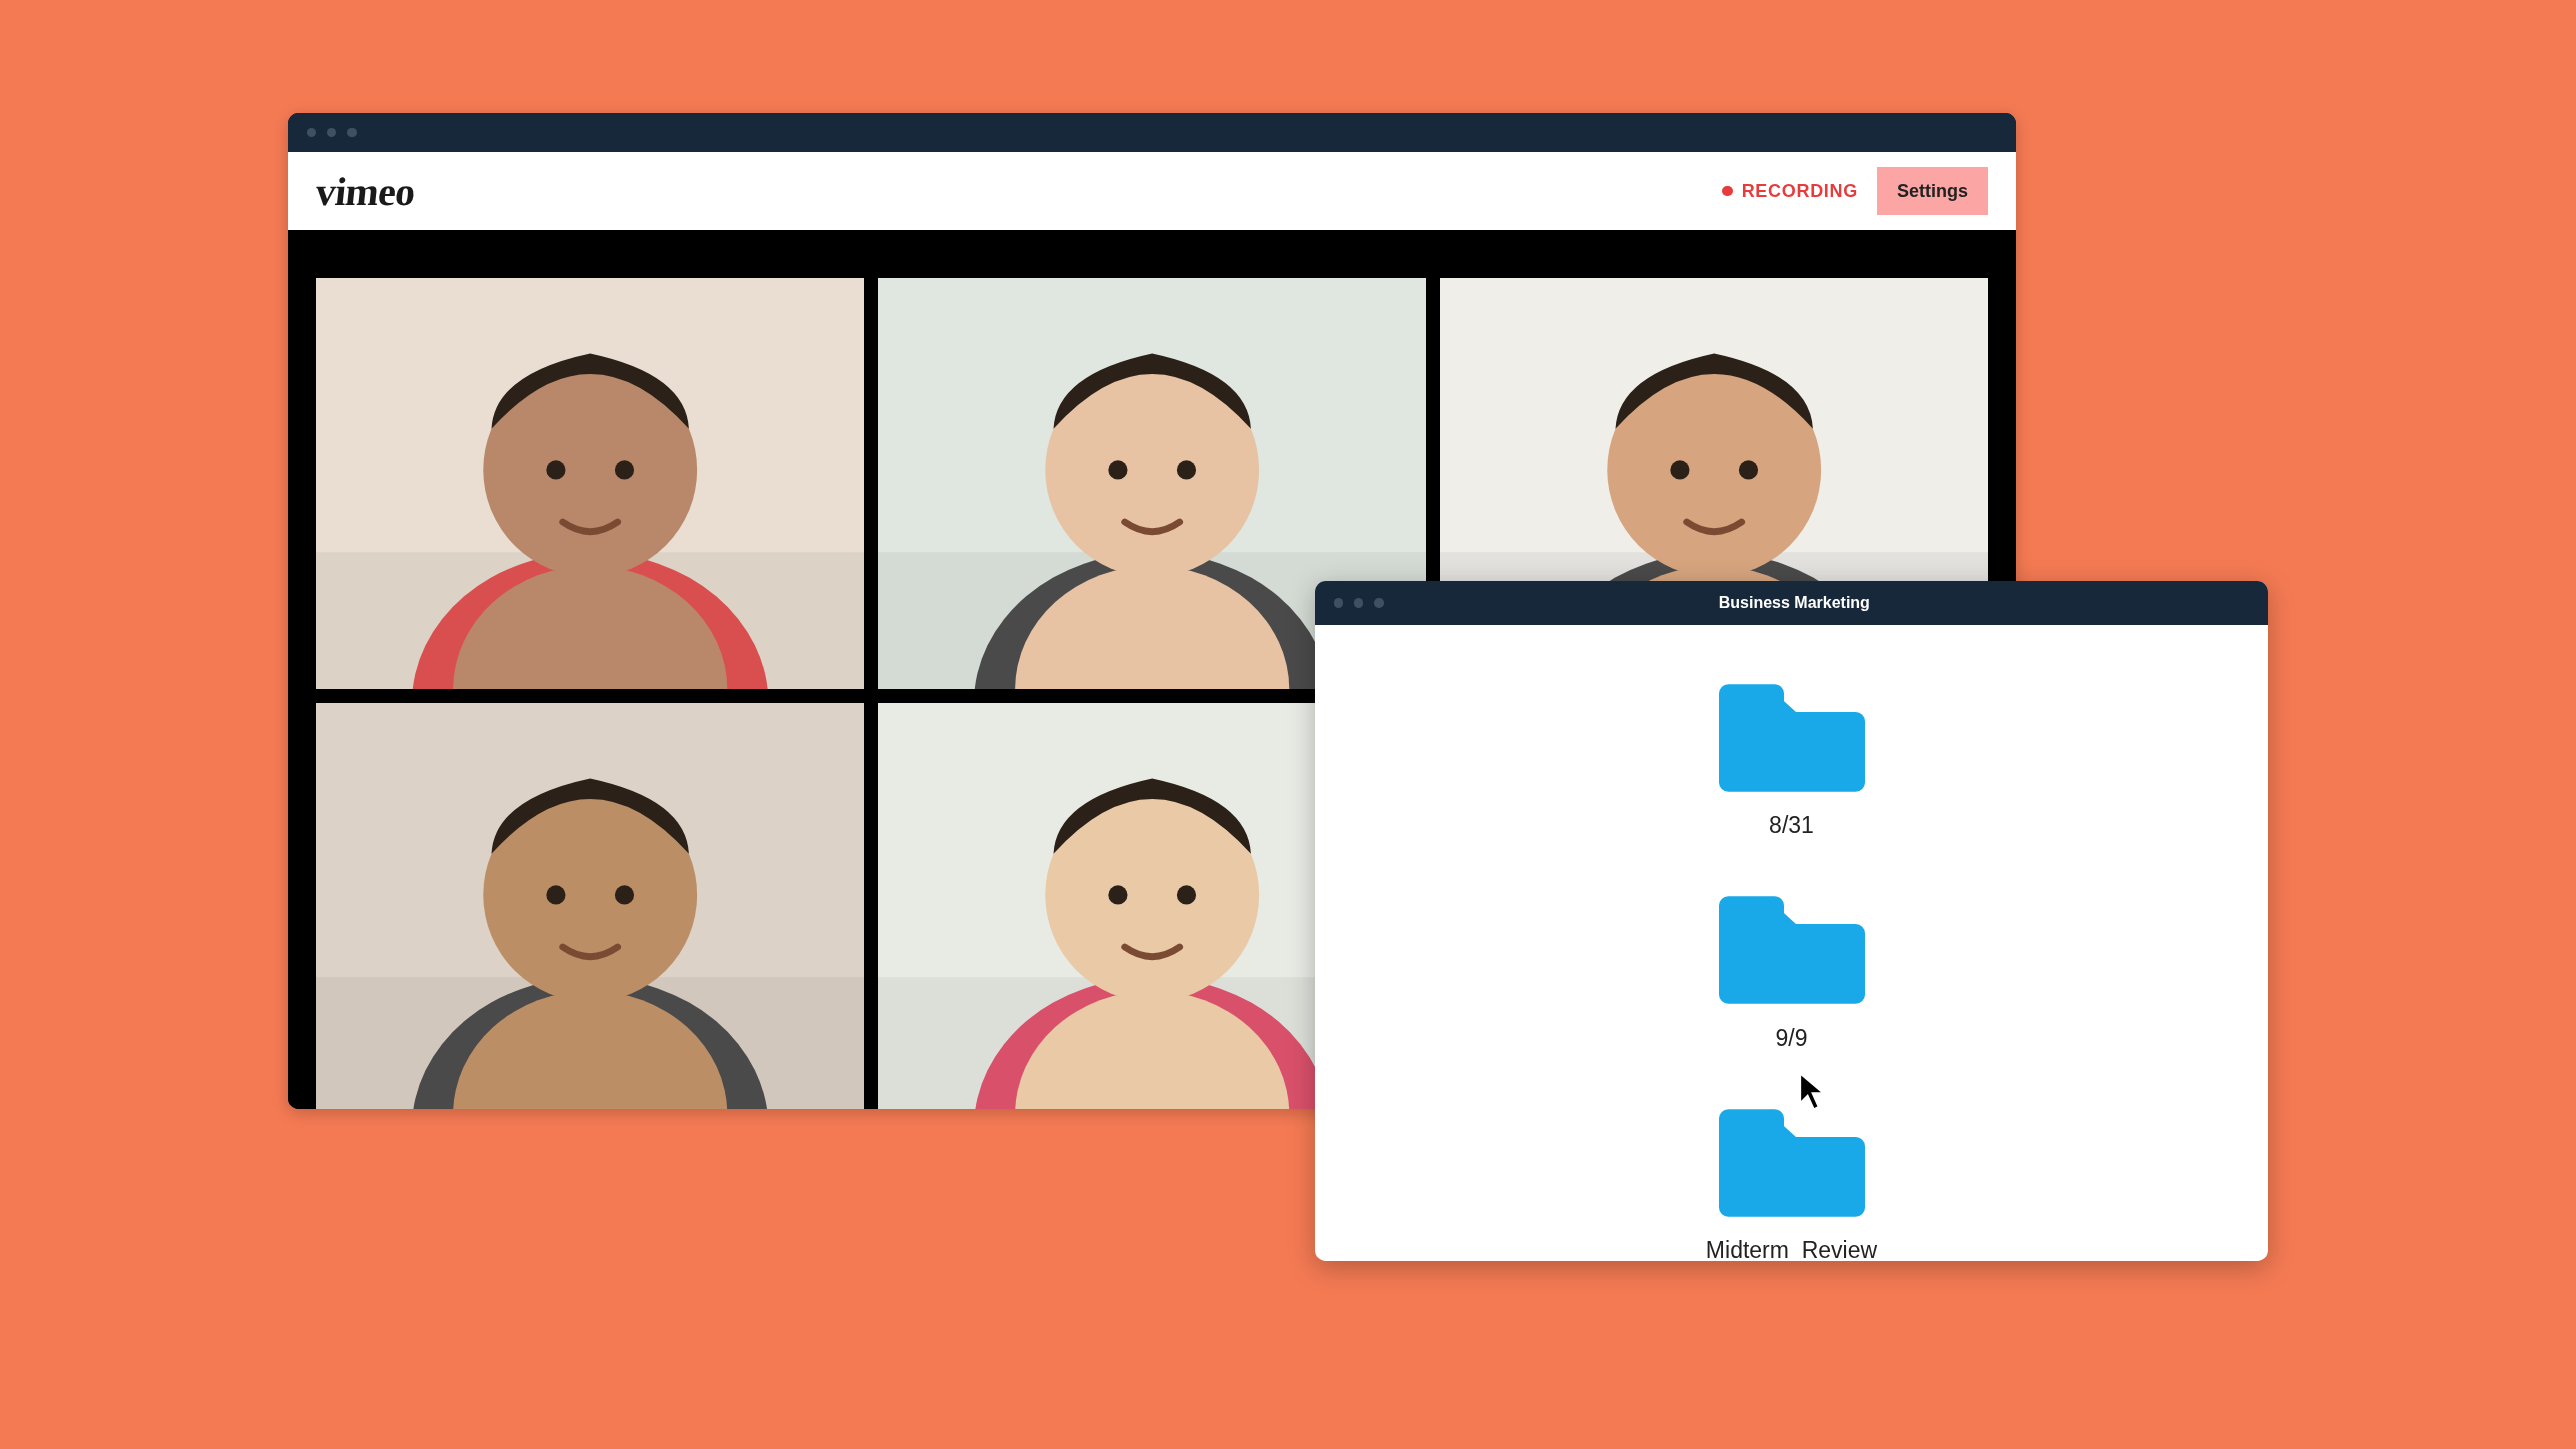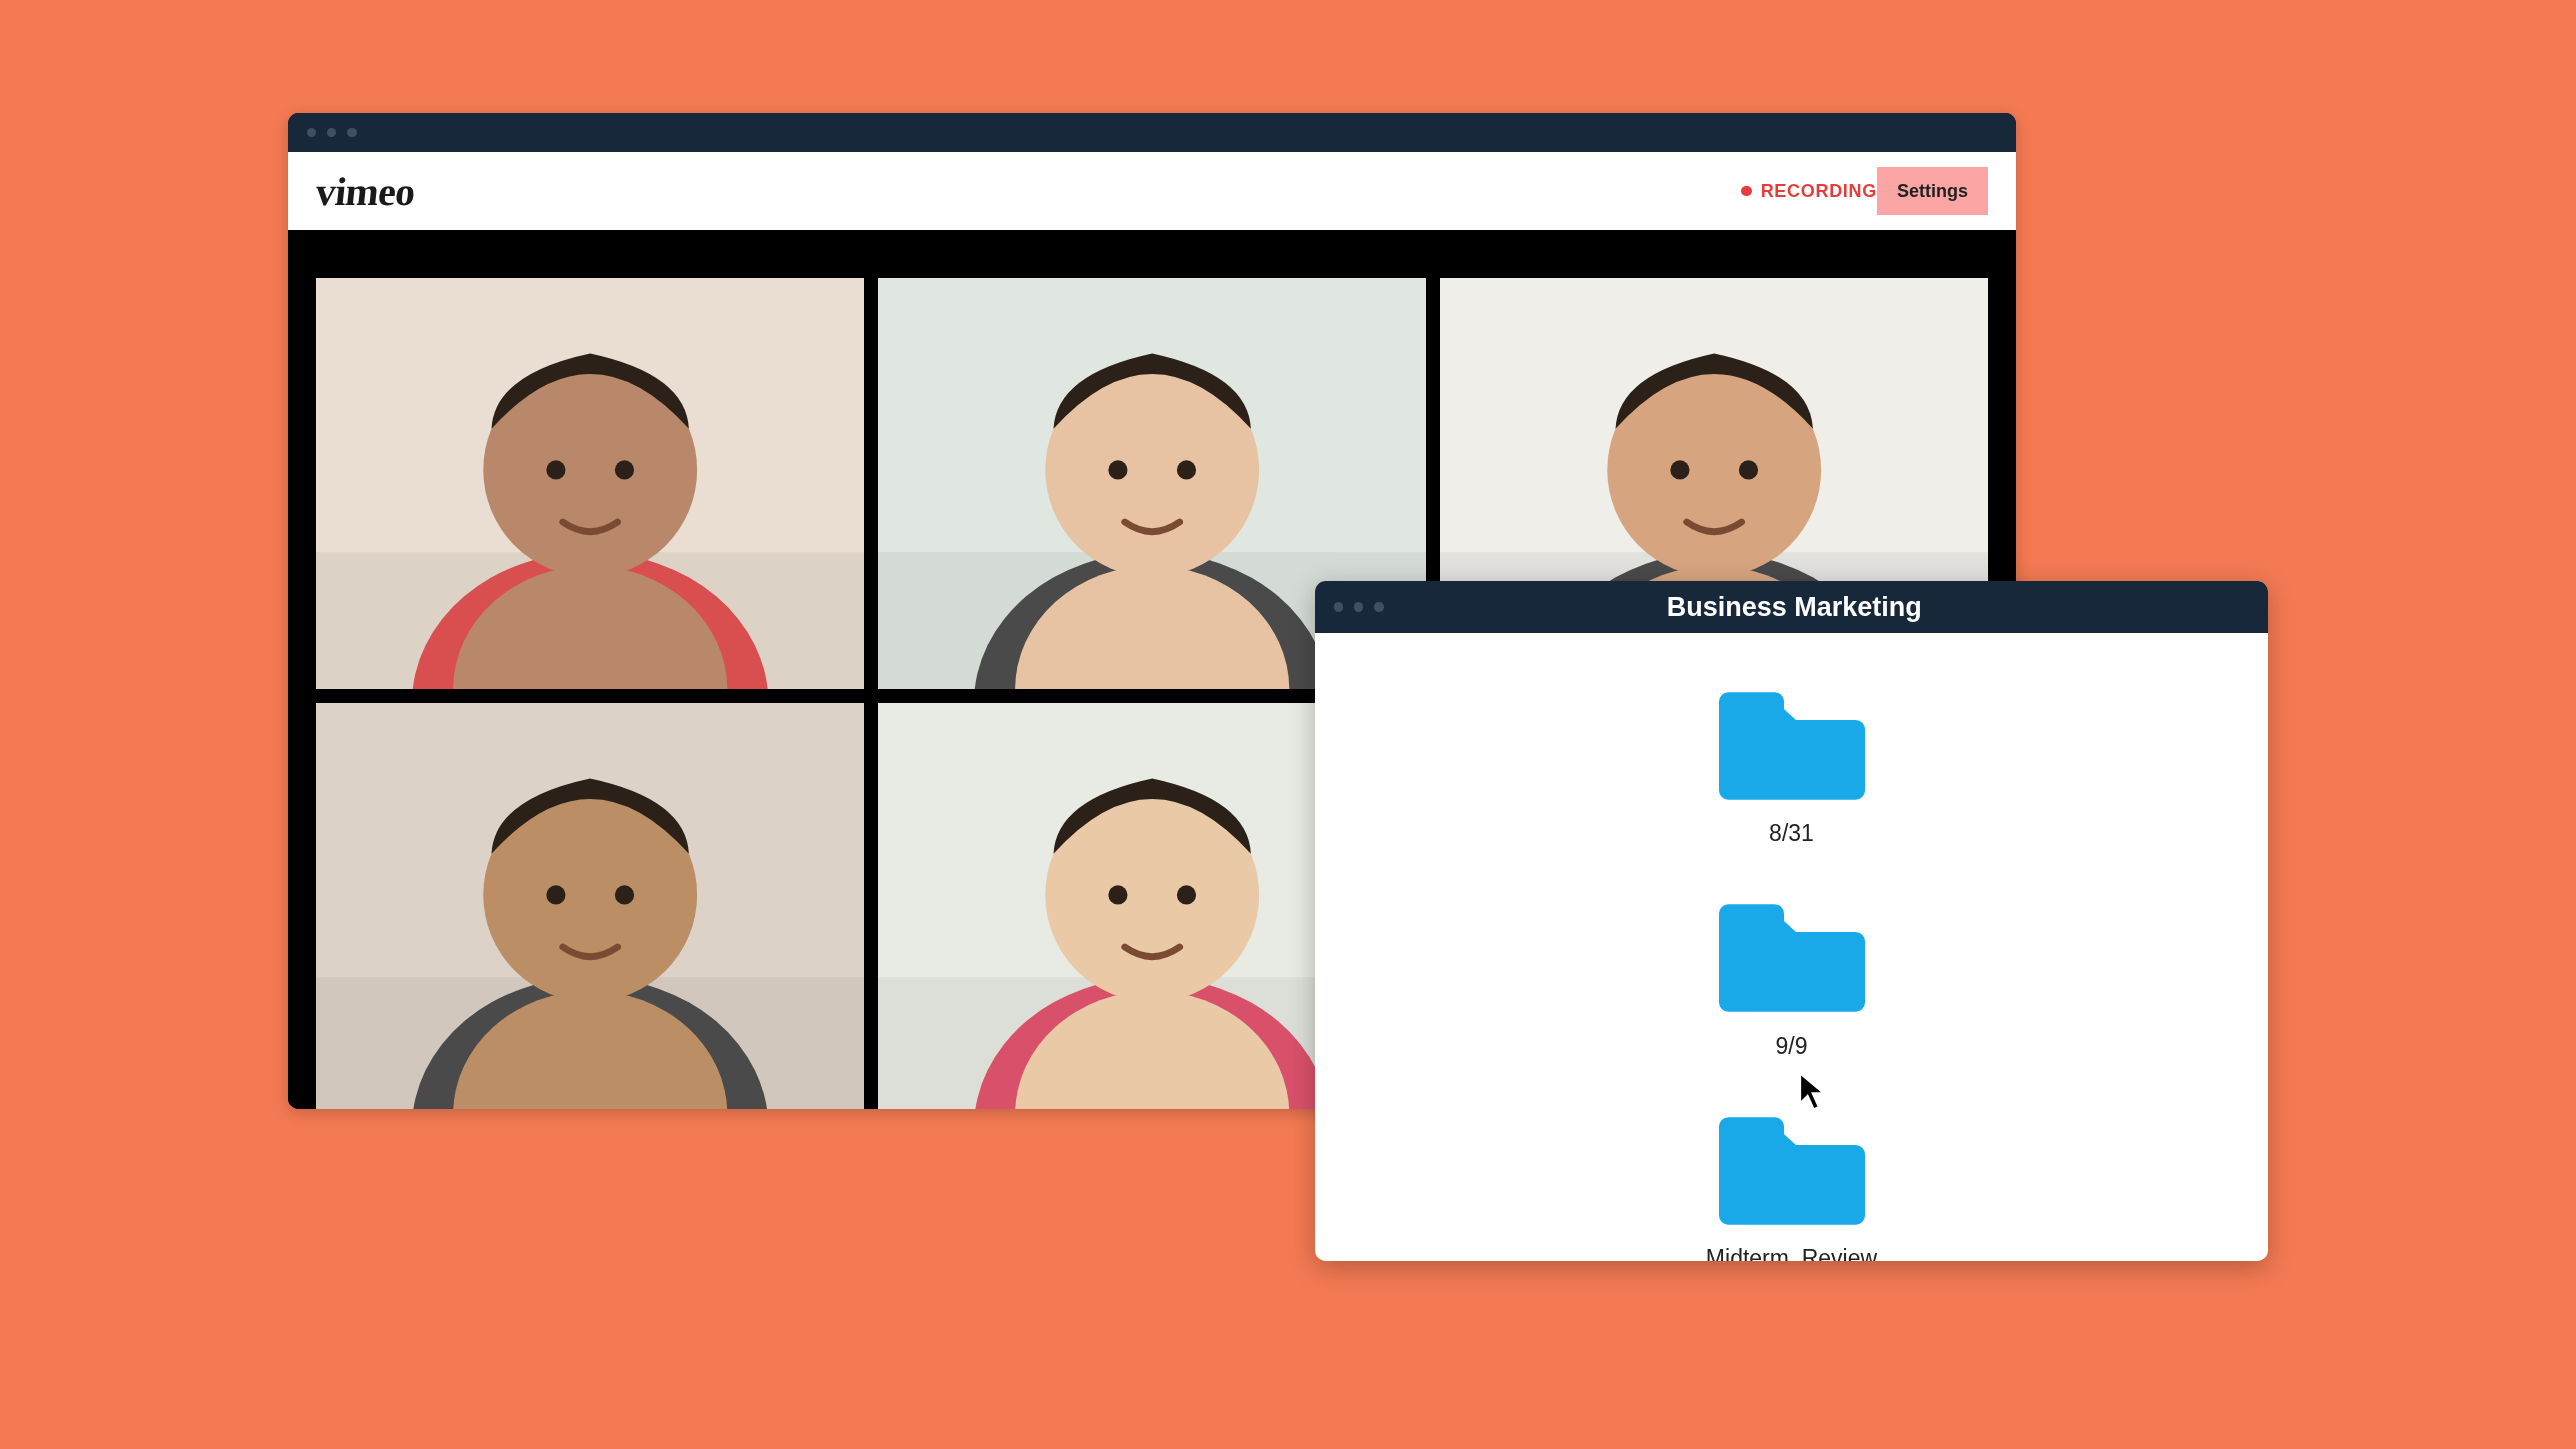--- a/index.html
+++ b/index.html
@@ -51,20 +51,21 @@
     font-weight: 700;
     color: #1a1a1a;
     letter-spacing: -0.7px;
     transform: skewX(-6deg);
   }
   .header-spacer { flex: 1; }
   .recording-indicator {
     display: flex;
     align-items: center;
     gap: 9px;
+    margin-right: 19px;
   }
   .rec-dot {
     width: 10.7px;
     height: 10.7px;
     border-radius: 50%;
     background: #e63c3c;
   }
   .recording-text {
     color: #e63c3c;
     font-weight: 700;
@@ -111,28 +112,28 @@
     left: 1315px;
     top: 581px;
     width: 953px;
     height: 680px;
     background: #fff;
     border-radius: 10.7px;
     overflow: hidden;
     box-shadow: 0 6.7px 27px rgba(0,0,0,0.25);
   }
   .folder-titlebar {
-    height: 52px;
+    height: 44px;
     background: #17283a;
     display: flex;
     align-items: center;
     padding-left: 19px;
     gap: 10.7px;
     color: #fff;
-    font-size: 27px;
+    font-size: 16px;
     font-weight: 700;
   }
   .folder-titlebar .tdots{ display:flex; gap:10.7px; margin-right: 13.4px;}
   .folder-title { flex:1; text-align:center; padding-right: 87px; }
   .folder-body {
     padding: 56px 54px;
     display: grid;
     grid-template-columns: repeat(1, 1fr);
     grid-auto-rows: min-content;
     gap: 54px 27px;

